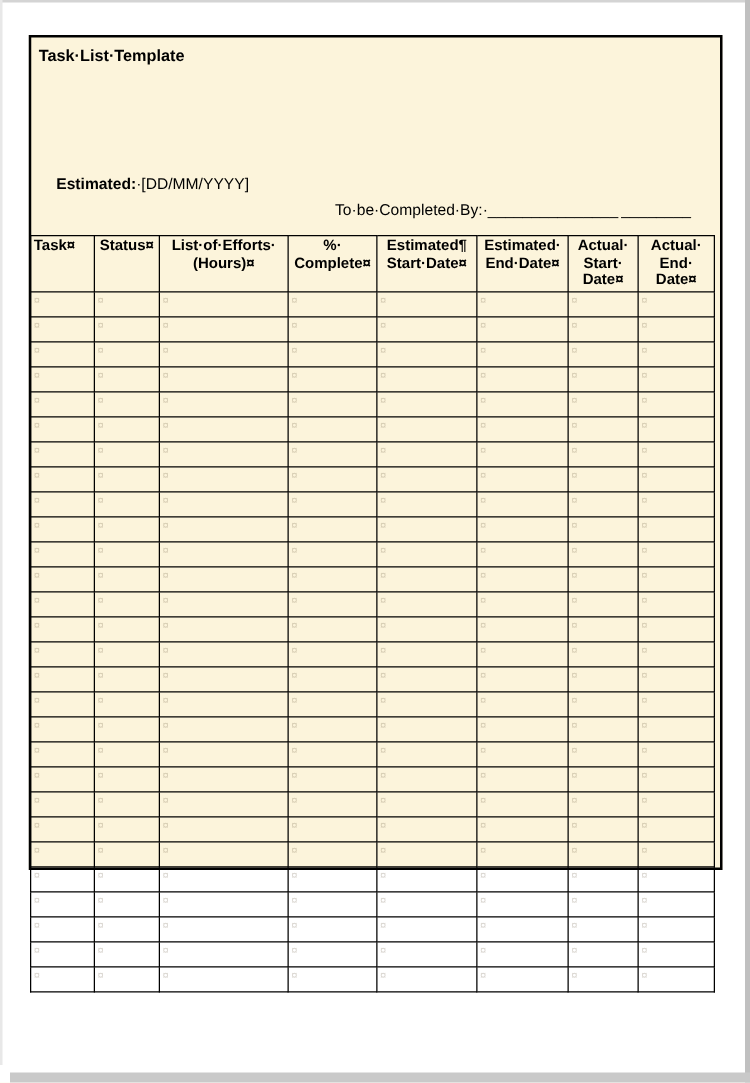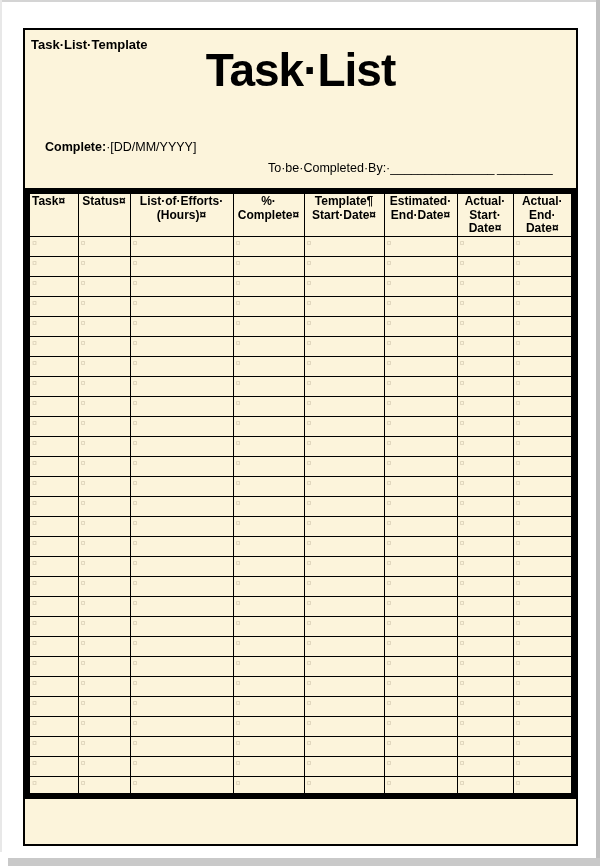--- a/index.html
+++ b/index.html
@@ -7,36 +7,36 @@
               font-family:"Liberation Sans", sans-serif; color:#000; }
   .abs { position:absolute; }
 
   
   .frame-top    { left:0; top:0; width:600px; height:2px;  background:#d4d4d4; }
   .frame-left   { left:0; top:0; width:2px;  height:852px; background:#e8e8e8; }
   .frame-right  { left:596px; top:0; width:4px; height:866px; background:#c0c0c0; }
   .frame-bottom { left:8px; top:858px; width:592px; height:8px; background:#c9c9c9; }
 
   
-  .paper { left:23px; top:28px; width:555px; height:818px;
+  .paper { left:23px; top:28px; width:555px; height:668px;
            background:#fcf4db; border:2px solid #000; }
 
   .doc-heading { left:6px; top:7px; font-size:13px; font-weight:bold; letter-spacing:0; }
   .doc-title   { left:0; right:0; top:16px; text-align:center;
                  font-size:46px; font-weight:bold; line-height:1.05; letter-spacing:-1px; }
 
   .deadline-row { left:20px; top:110px; font-size:12.5px; }
   .deadline-label { font-weight:bold; }
   .completed-row { left:243px; top:120px; font-size:12.5px; white-space:nowrap;margin-top:11px; }
   .blank-line { letter-spacing:0; }
 
   
   .task-table { position:absolute; left:-1px; top:158px; width:547px;
                 border-collapse:collapse; table-layout:fixed;
-                border:6px solid #000000; }
+                border:1px solid #000000; }
   .task-table th, .task-table td { border:1px solid #000; }
   .task-table th { font-size:12px; font-weight:bold; line-height:13.5px;
                    vertical-align:top; text-align:center; padding:1px 2px 0 2px;
                    white-space:pre-line; height:45px; }
   .task-table th.align-left { text-align:left; }
   .task-table td { height:20px; vertical-align:top; text-align:left;
                    padding:1px 0 0 2px; font-size:9px; line-height:10px;
                    color:rgba(80,65,35,0.22); }
   .col-task { width:51px; }  .col-status { width:52px; }
   .col-efforts { width:103px; } .col-pct { width:71px; }
@@ -48,24 +48,23 @@
 
 <div class="abs frame-top"></div>
 <div class="abs frame-left"></div>
 <div class="abs frame-right"></div>
 <div class="abs frame-bottom"></div>
 
 <div class="abs paper">
 
   <div class="abs doc-heading">Task·List·Template</div>
 
-  <div class="abs doc-title">Task·List</div>
 
   <div class="abs deadline-row">
-    <span class="deadline-label">Complete:</span><span>·[DD/MM/YYYY]</span>
+    <span class="deadline-label">Estimated:</span><span>·[DD/MM/YYYY]</span>
   </div>
 
   <div class="abs completed-row">
     <span>To·be·Completed·By:·</span><span class="blank-line">_______________ ________</span>
   </div>
 
   <table class="task-table">
     <colgroup>
       <col class="col-task">
         <col class="col-status">
@@ -77,21 +76,21 @@
         <col class="col-act-end">
     </colgroup>
     <thead>
       <tr>
         <th class="align-left">Task¤</th>
         <th>Status¤</th>
         <th>List·of·Efforts·
 (Hours)¤</th>
         <th>%·
 Complete¤</th>
-        <th>Template¶
+        <th>Estimated¶
 Start·Date¤</th>
         <th>Estimated·
 End·Date¤</th>
         <th>Actual·
 Start·
 Date¤</th>
         <th>Actual·
 End·
 Date¤</th>
       </tr>

